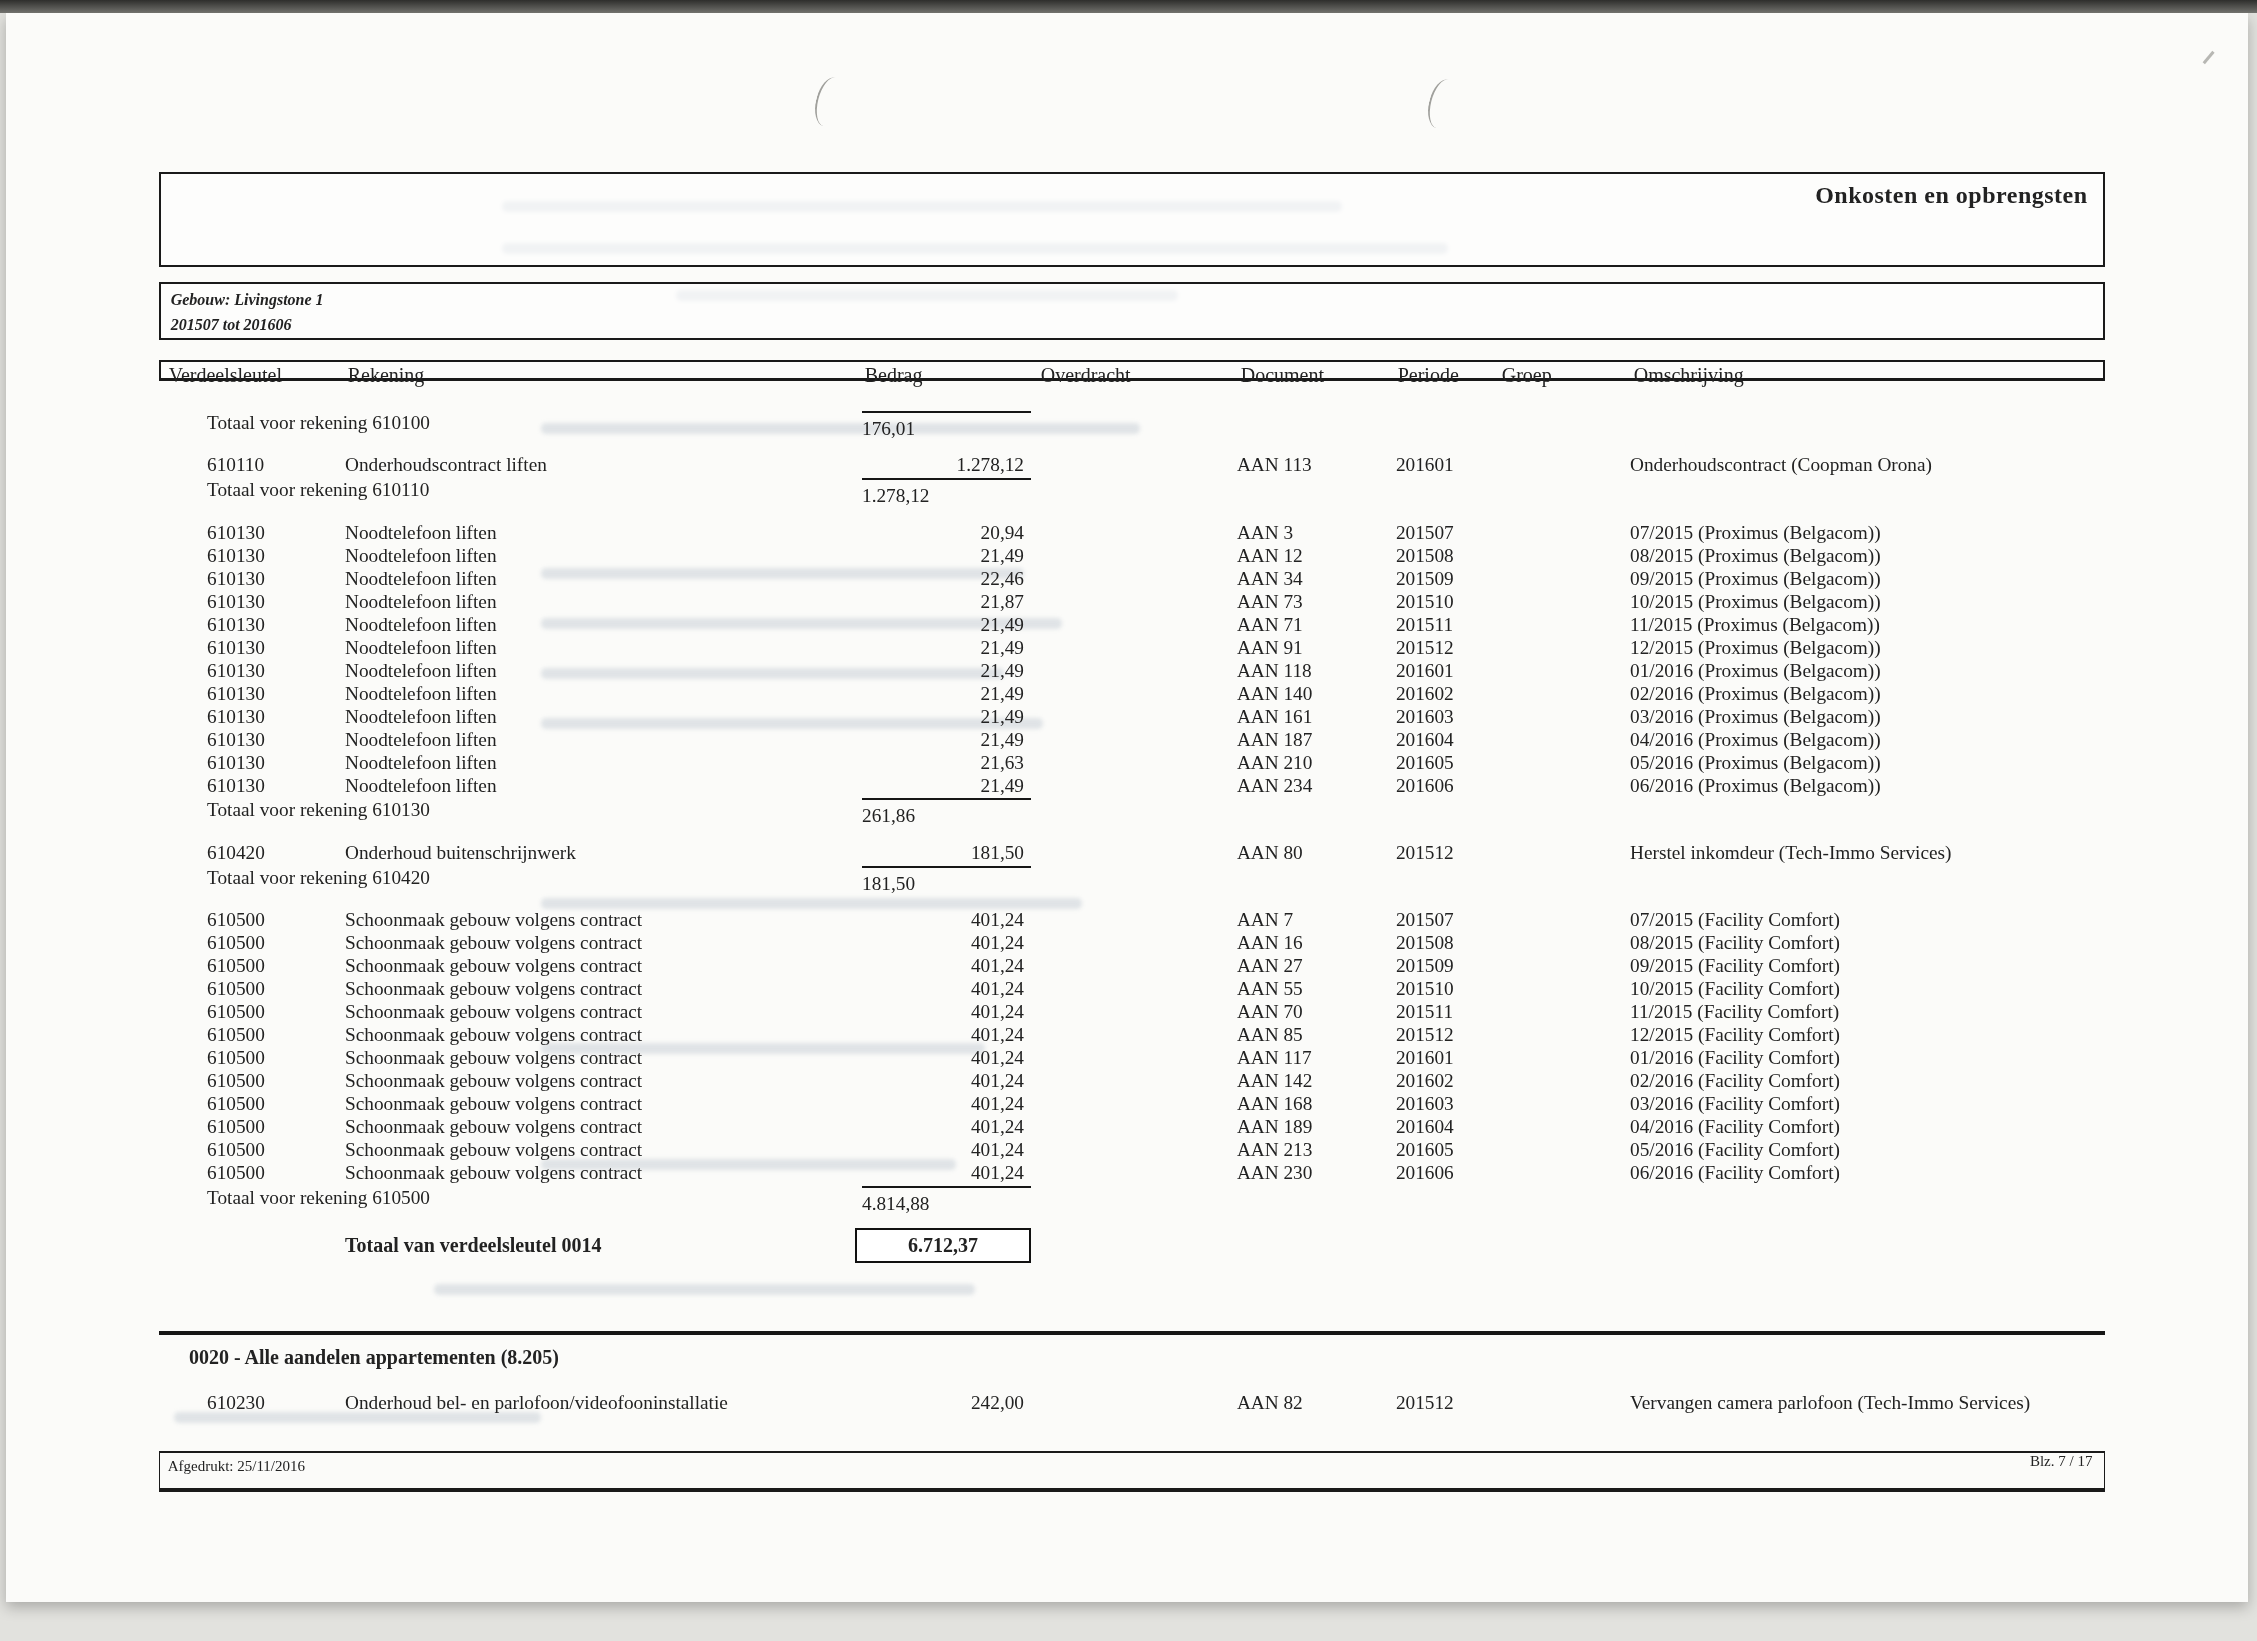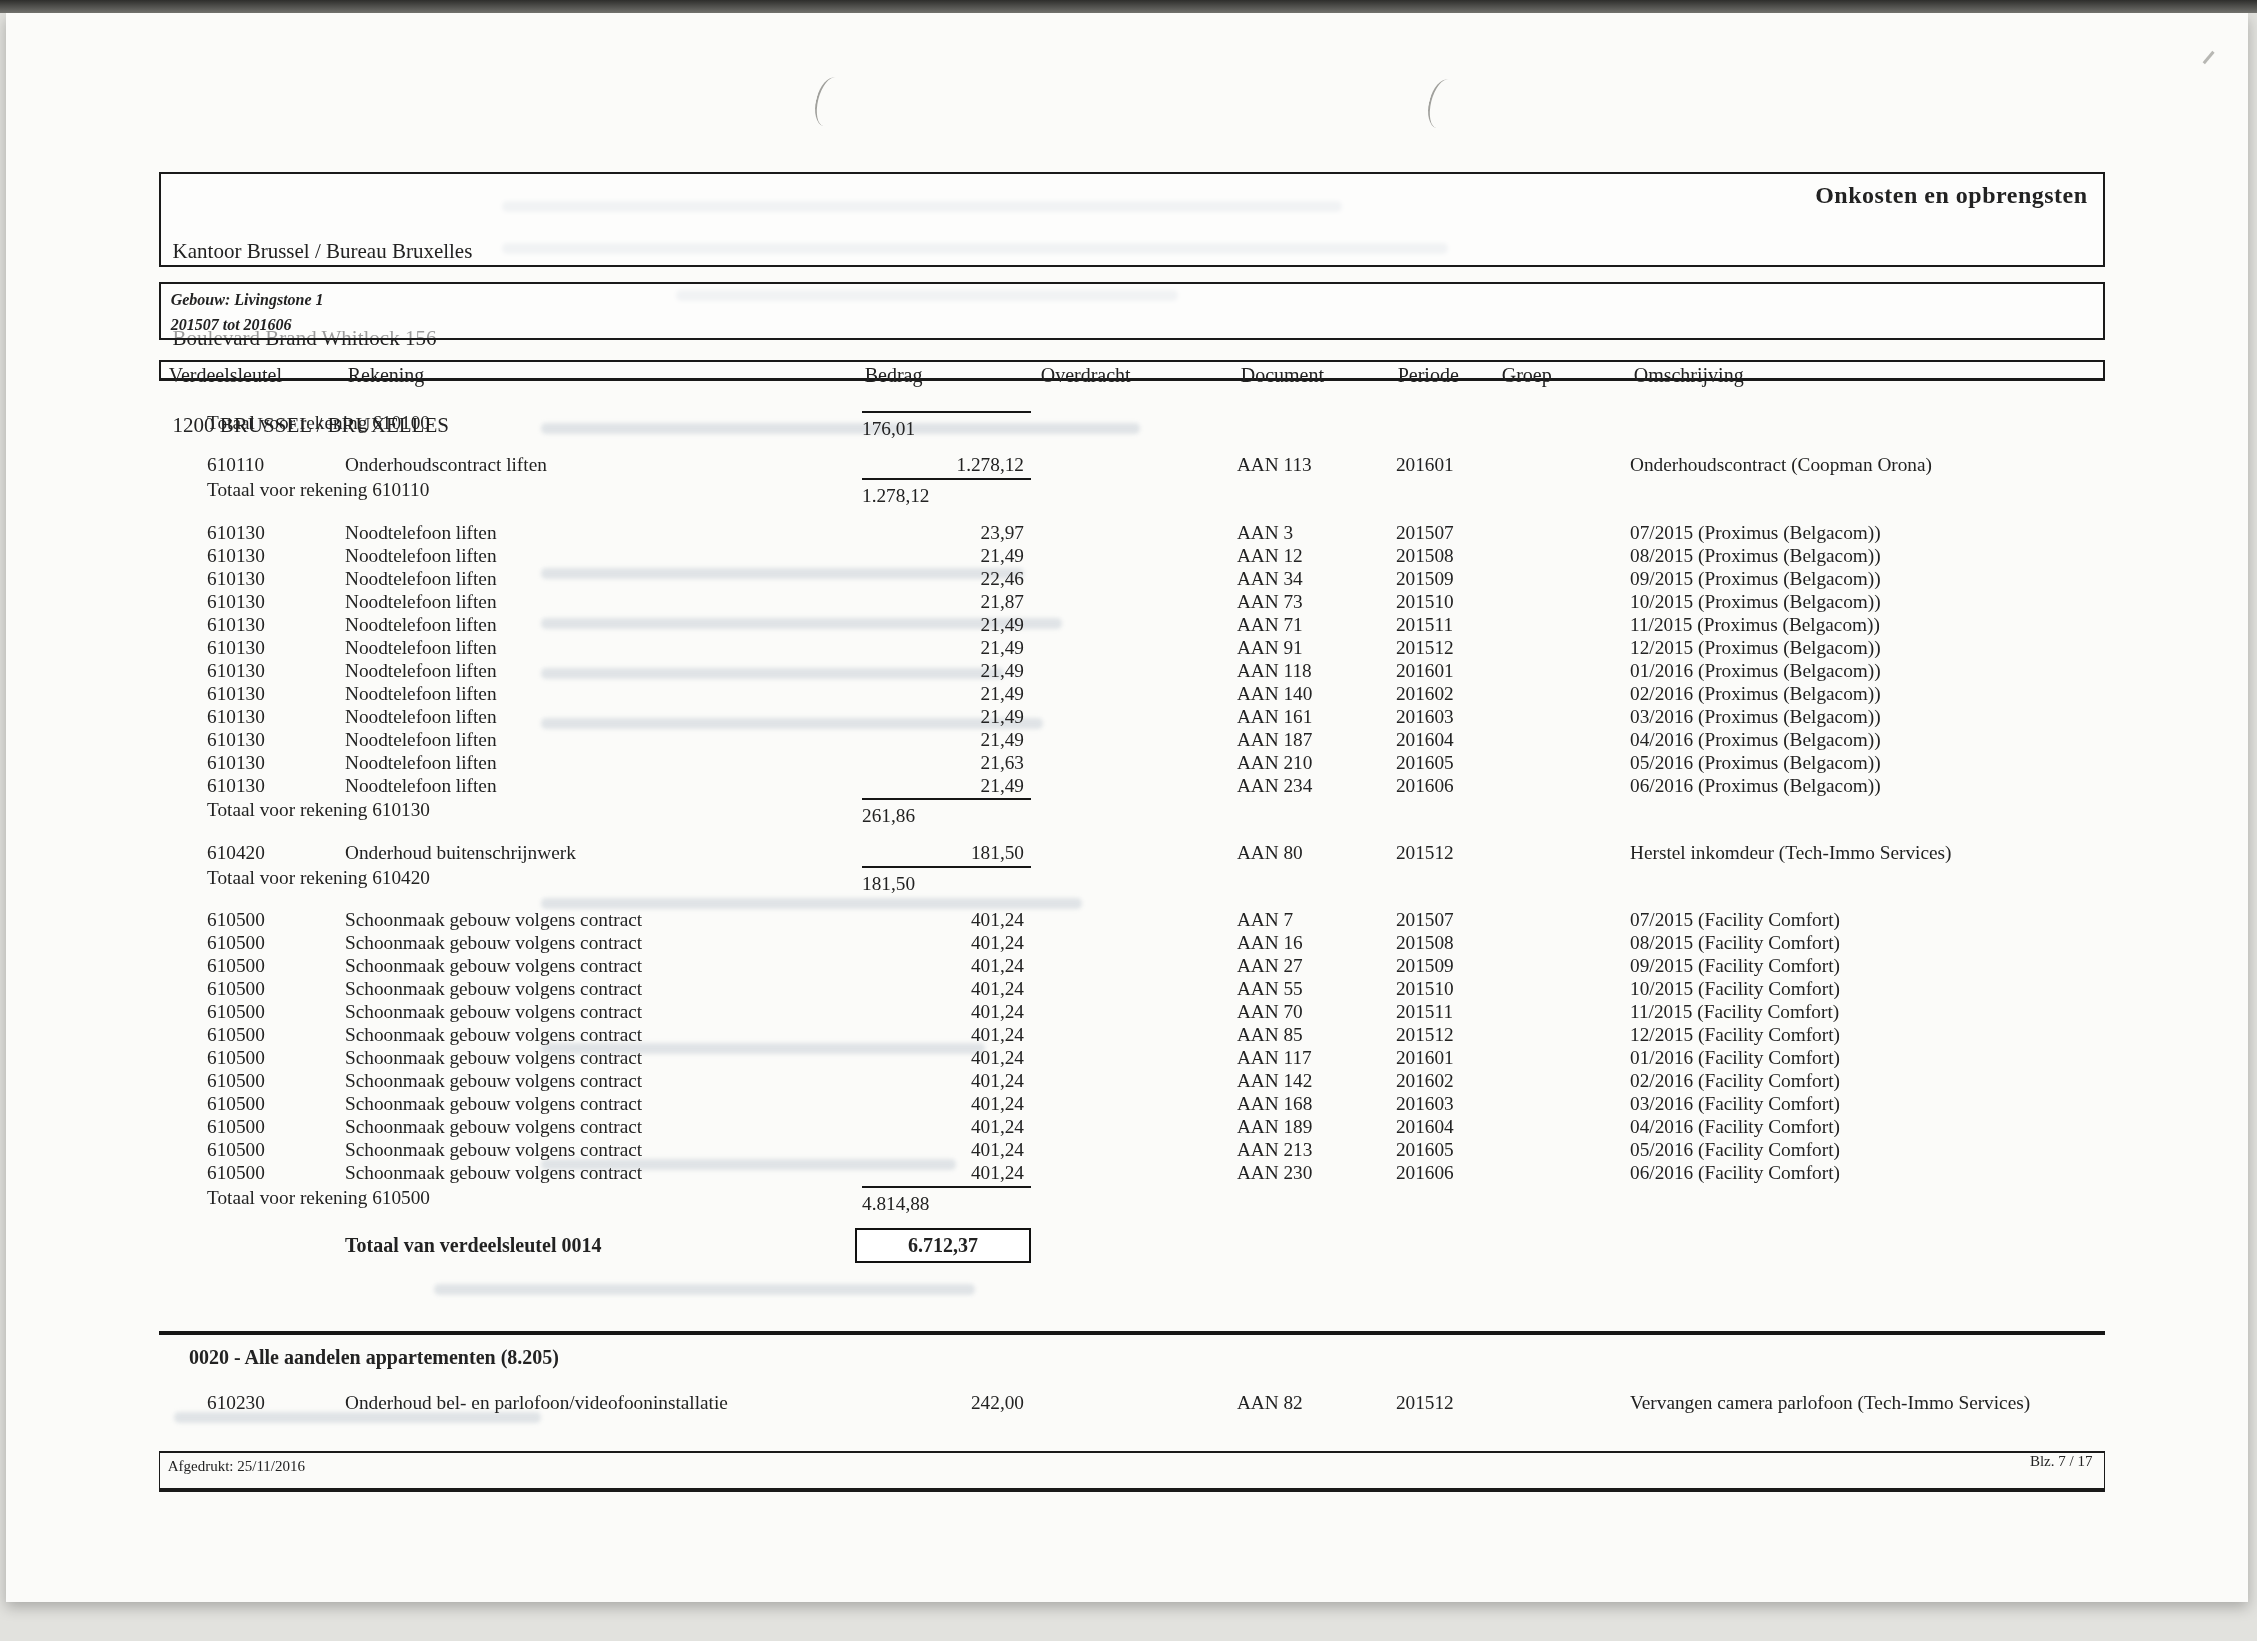--- a/index.html
+++ b/index.html
@@ -103,25 +103,20 @@
 <div class="bleed" style="left:541px;top:898px;width:541px;"></div>
 <div class="bleed" style="left:541px;top:1043px;width:444px;"></div>
 <div class="bleed" style="left:541px;top:1159px;width:415px;"></div>
 <div class="bleed" style="left:434px;top:1284px;width:541px;"></div>
 <div class="bleed" style="left:174px;top:1412px;width:367px;"></div>
 <div class="curl" style="left:816px;top:77px;"></div>
 <div class="curl" style="left:1429px;top:79px;"></div>
 <div class="tick" style="left:2207px;top:50px;"></div>
 
 <div class="frame" id="header-box">
-  <div class="office-lines">
-    <div>Kantoor Brussel / Bureau Bruxelles</div>
-    <div>Boulevard Brand Whitlock 156</div>
-    <div>1200 BRUSSEL / BRUXELLES</div>
-  </div>
   <div class="report-title">Onkosten en opbrengsten</div>
 </div>
 
 <div class="frame" id="building-box">
   <div class="building-lines">
     <div>Gebouw: Livingstone 1</div>
     <div>201507 tot 201606</div>
   </div>
 </div>
 
@@ -161,21 +156,21 @@
       <div class="total-row">
     <span class="t-label">Totaal voor rekening 610110</span>
     <span class="t-amount">1.278,12</span>
     <span></span>
   </div>
     </div>
     <div class="group">
       <div class="grid-row">
     <span class="c-key">610130</span>
     <span class="c-rek">Noodtelefoon liften</span>
-    <span class="c-bed">23,97</span>
+    <span class="c-bed">20,94</span>
     <span class="c-ovd"></span>
     <span class="c-doc">AAN 3</span>
     <span class="c-per">201507</span>
     <span class="c-grp"></span>
     <span class="c-oms">07/2015 (Proximus (Belgacom))</span>
   </div>
       <div class="grid-row">
     <span class="c-key">610130</span>
     <span class="c-rek">Noodtelefoon liften</span>
     <span class="c-bed">21,49</span>

